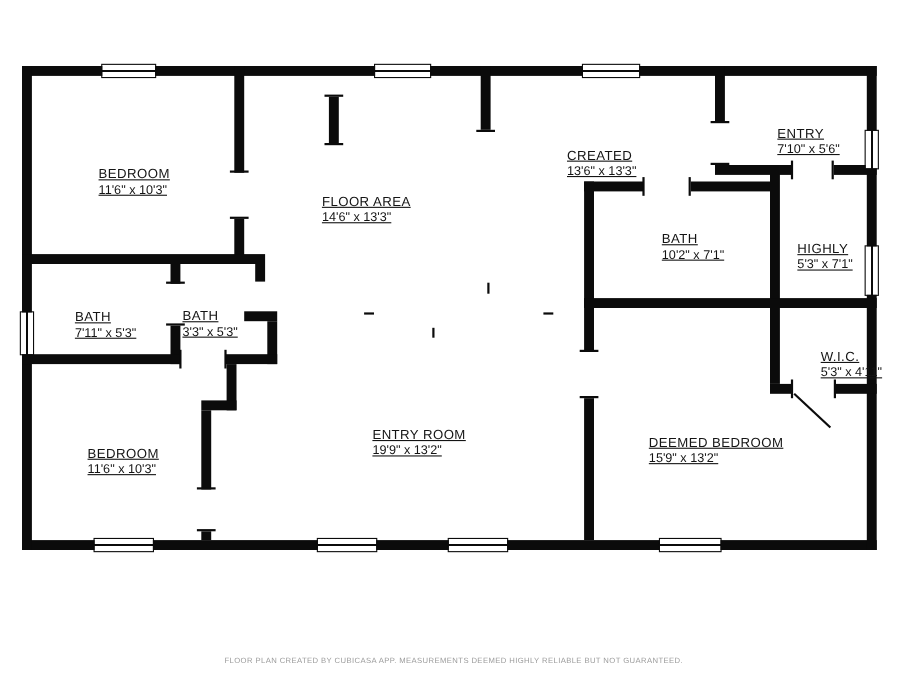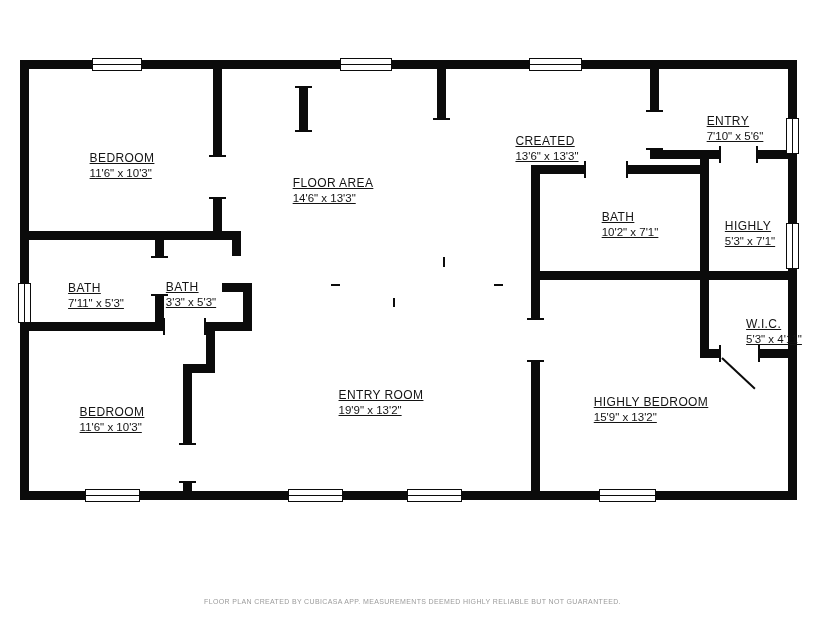--- a/index.html
+++ b/index.html
@@ -143,19 +143,19 @@
   </div>
   <div class="room-label" style="left:112px;top:419px">
     <div class="room-name">BEDROOM</div>
     <div class="room-dims">11'6" x 10'3"</div>
   </div>
   <div class="room-label" style="left:381px;top:402px">
     <div class="room-name">ENTRY ROOM</div>
     <div class="room-dims">19'9" x 13'2"</div>
   </div>
   <div class="room-label" style="left:651px;top:409px">
-    <div class="room-name">HIGHLY BEDROOM</div>
+    <div class="room-name">DEEMED BEDROOM</div>
     <div class="room-dims">15'9" x 13'2"</div>
   </div>
 
   <div class="footer">FLOOR PLAN CREATED BY CUBICASA APP. MEASUREMENTS DEEMED HIGHLY RELIABLE BUT NOT GUARANTEED.</div>
 
 </div>
 
 </body></html>

